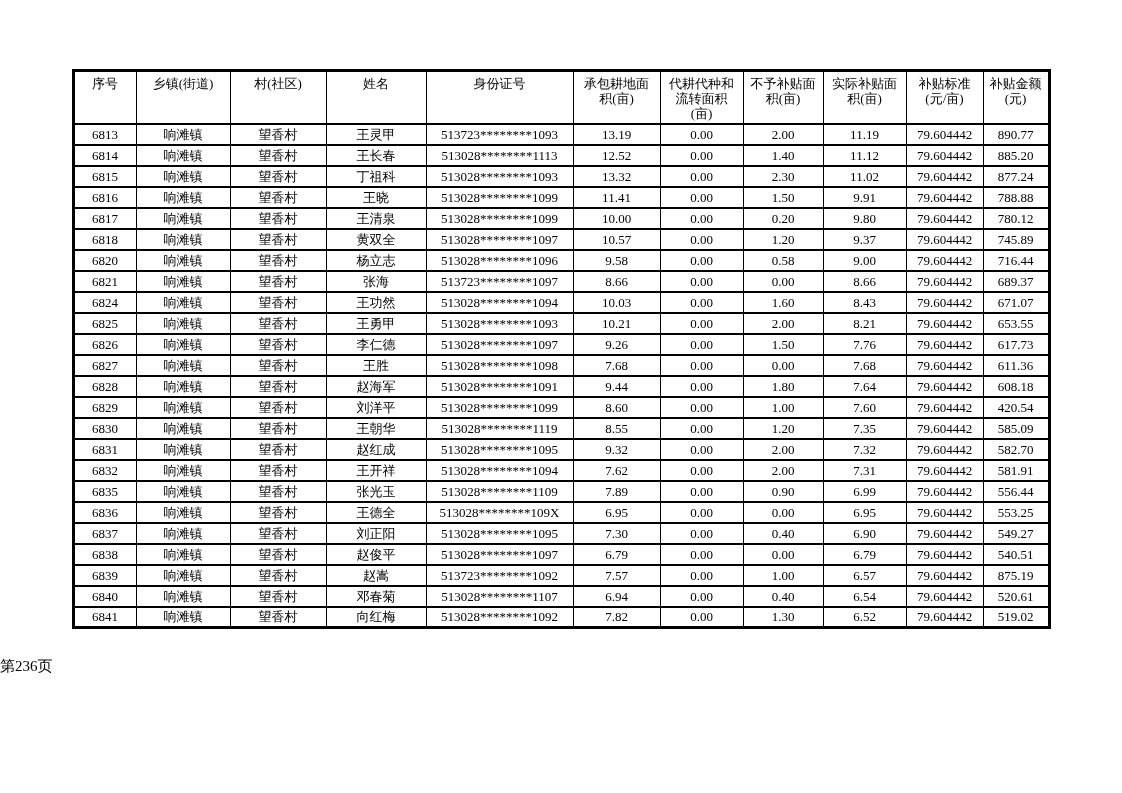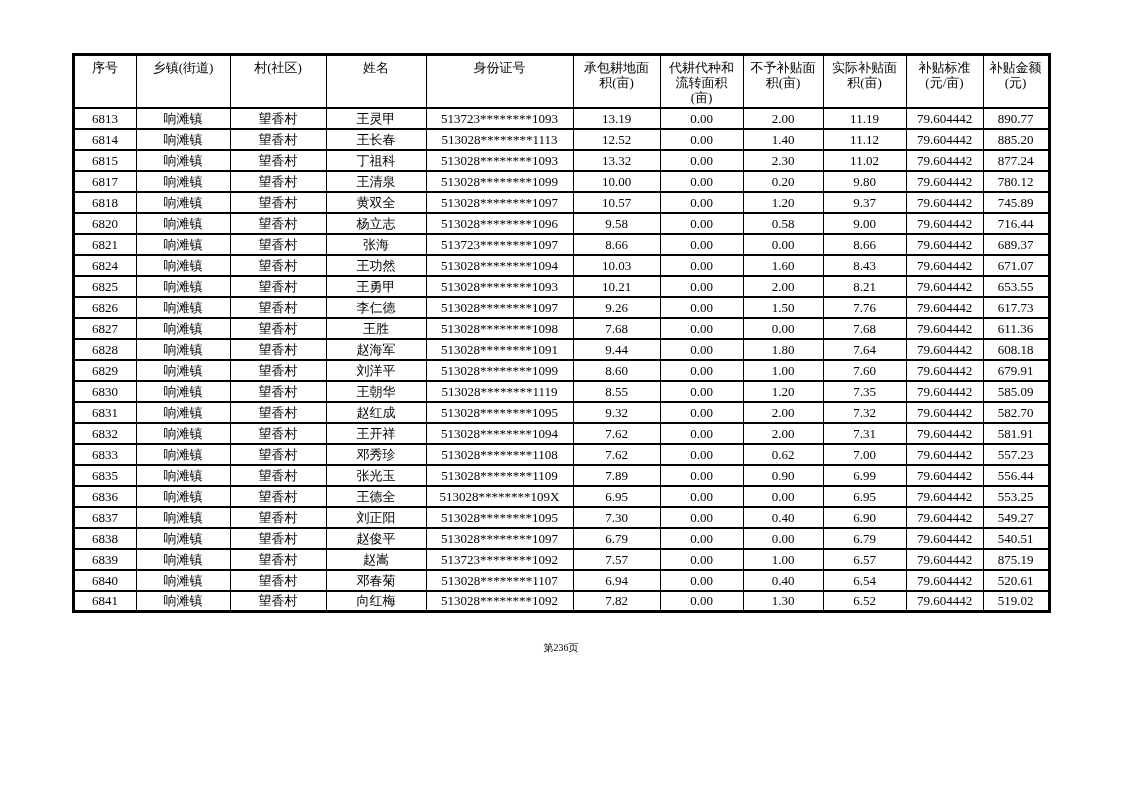--- a/index.html
+++ b/index.html
@@ -7,21 +7,21 @@
     width: 1122px;
     height: 793px;
     background: #ffffff;
     color: #000000;
     font-family: "Liberation Serif", "DejaVu Serif", serif;
   }
   .page { padding-top: 53px; }
   table.grid {
     border-collapse: collapse;
     table-layout: fixed;
-    margin: 0 auto;
+    margin: 16px auto;
     border: 3px solid #000;
   }
   th, td {
     border-top: 2px solid #000;
     border-bottom: 2px solid #000;
     border-left: 1.5px solid #000;
     border-right: 1.5px solid #000;
     text-align: center;
     overflow: hidden;
   }
@@ -35,23 +35,22 @@
     white-space: pre-line;
   }
   tbody tr { height: 21px; }
   td {
     font-size: 13px;
     line-height: 1;
     padding: 0 1px;
     white-space: nowrap;
   }
   .footer {
-    text-align: center;
     margin-top: 28px;
-    font-size: 10px;
+    font-size: 15px;
   }
 </style>
 </head>
 <body>
 
 <div class="page">
   <table class="grid">
     <colgroup>
         <col style="width: 63px;">
         <col style="width: 94px;">
@@ -121,20 +120,33 @@
           <td>丁祖科</td>
           <td>513028********1093</td>
           <td>13.32</td>
           <td>0.00</td>
           <td>2.30</td>
           <td>11.02</td>
           <td>79.604442</td>
           <td>877.24</td>
         </tr>
         <tr>
+          <td>6816</td>
+          <td>响滩镇</td>
+          <td>望香村</td>
+          <td>王晓</td>
+          <td>513028********1099</td>
+          <td>11.41</td>
+          <td>0.00</td>
+          <td>1.50</td>
+          <td>9.91</td>
+          <td>79.604442</td>
+          <td>788.88</td>
+        </tr>
+        <tr>
           <td>6817</td>
           <td>响滩镇</td>
           <td>望香村</td>
           <td>王清泉</td>
           <td>513028********1099</td>
           <td>10.00</td>
           <td>0.00</td>
           <td>0.20</td>
           <td>9.80</td>
           <td>79.604442</td>
@@ -248,21 +260,21 @@
           <td>6829</td>
           <td>响滩镇</td>
           <td>望香村</td>
           <td>刘洋平</td>
           <td>513028********1099</td>
           <td>8.60</td>
           <td>0.00</td>
           <td>1.00</td>
           <td>7.60</td>
           <td>79.604442</td>
-          <td>679.91</td>
+          <td>420.54</td>
         </tr>
         <tr>
           <td>6830</td>
           <td>响滩镇</td>
           <td>望香村</td>
           <td>王朝华</td>
           <td>513028********1119</td>
           <td>8.55</td>
           <td>0.00</td>
           <td>1.20</td>
@@ -288,33 +300,20 @@
           <td>响滩镇</td>
           <td>望香村</td>
           <td>王开祥</td>
           <td>513028********1094</td>
           <td>7.62</td>
           <td>0.00</td>
           <td>2.00</td>
           <td>7.31</td>
           <td>79.604442</td>
           <td>581.91</td>
-        </tr>
-        <tr>
-          <td>6833</td>
-          <td>响滩镇</td>
-          <td>望香村</td>
-          <td>邓秀珍</td>
-          <td>513028********1108</td>
-          <td>7.62</td>
-          <td>0.00</td>
-          <td>0.62</td>
-          <td>7.00</td>
-          <td>79.604442</td>
-          <td>557.23</td>
         </tr>
         <tr>
           <td>6835</td>
           <td>响滩镇</td>
           <td>望香村</td>
           <td>张光玉</td>
           <td>513028********1109</td>
           <td>7.89</td>
           <td>0.00</td>
           <td>0.90</td>

